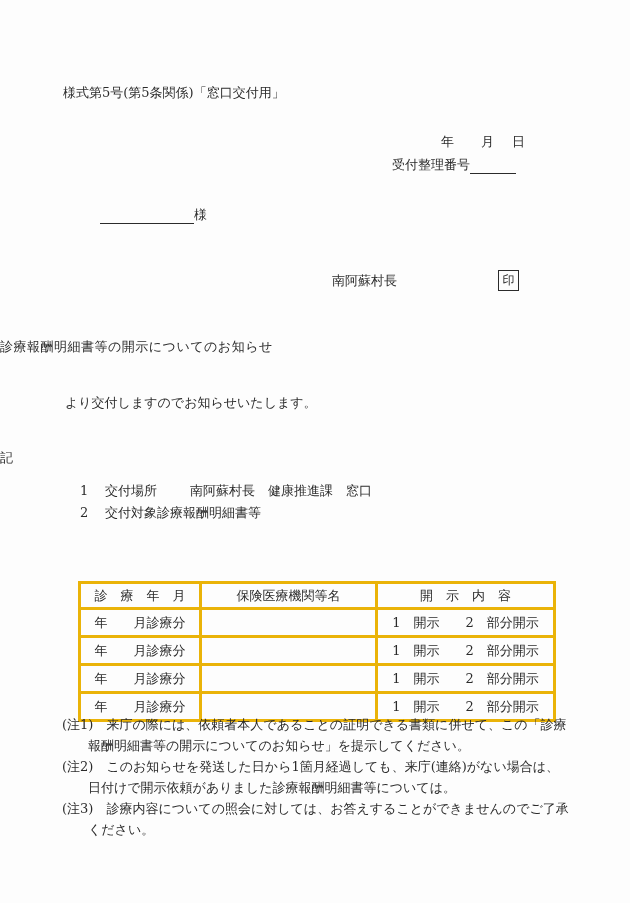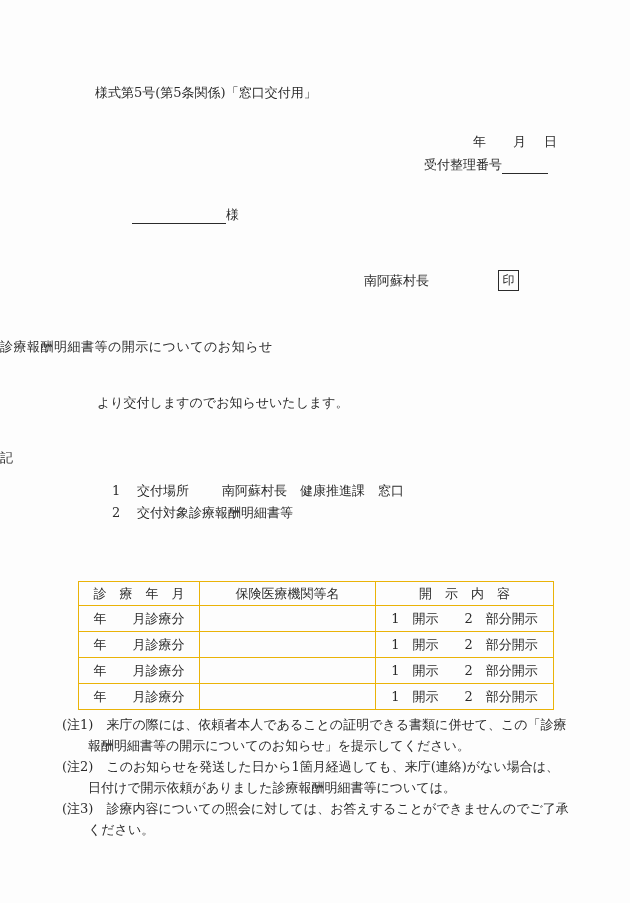--- a/index.html
+++ b/index.html
@@ -10,21 +10,21 @@
   }
   .page{
     position:relative;
     width:630px;
     height:903px;
     background:#fdfdfd;
     font-size:13px;
     line-height:1.35;
     overflow:hidden;
   }
-  .abs{position:absolute;white-space:nowrap;margin-left:32px;}
+  .abs{position:absolute;white-space:nowrap;}
   .centered{position:absolute;left:0;right:0;text-align:left;white-space:nowrap;}
   .ul-field{
     display:inline-block;
     border-bottom:1px solid #2b2b2b;
     height:15px;
     vertical-align:bottom;
   }
   .seal-box{
     position:absolute;
     left:498px;top:270px;
@@ -37,21 +37,21 @@
   table.disclosure{
     position:absolute;
     left:78px;top:581px;
     width:475px;
     border-collapse:collapse;
     table-layout:fixed;
     font-size:13px;
   }
   table.disclosure th,
   table.disclosure td{
-    border:1px solid #eab308;
+    border:3px solid #eab308;
     font-weight:normal;
     padding:0;
     text-align:center;
     white-space:nowrap;
     overflow:hidden;
   }
   table.disclosure th{height:23px;}
   table.disclosure td{height:25px;}
   .col-period{width:121px;}
   .col-inst{width:176px;}

